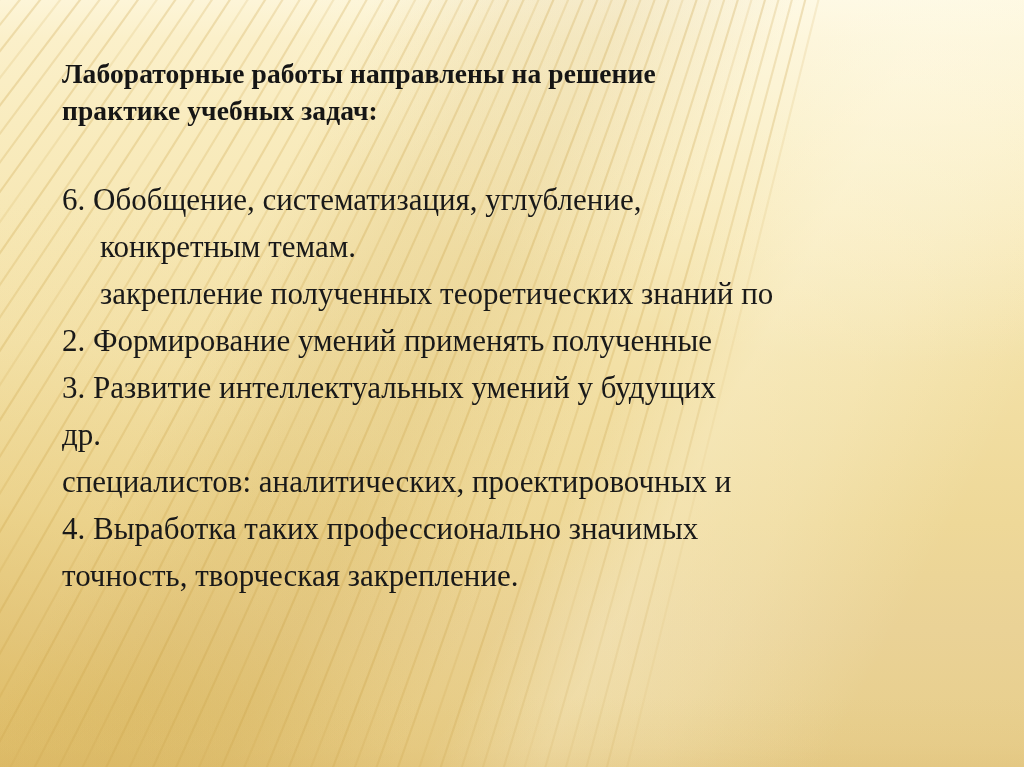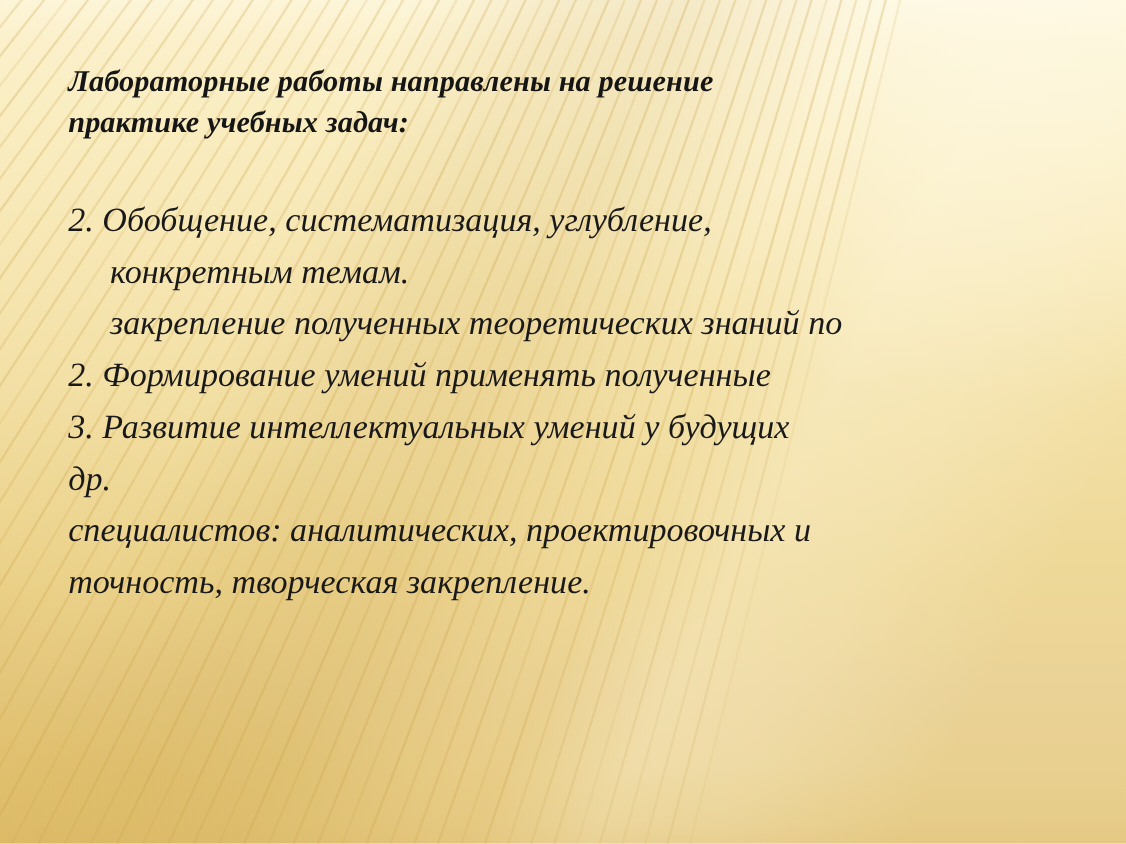--- a/index.html
+++ b/index.html
@@ -105,21 +105,20 @@
       rgba(224, 192, 118, 0) 0%,
       rgba(224, 192, 118, 0.16) 70%,
       rgba(219, 185, 108, 0.26) 100%);
   }
 
   
 
   .content {
     position: absolute;
     inset: 0;
-    font-style: italic;
   }
 
   .slide-title {
     position: absolute;
     left: 62px;
     top: 55px;
     width: 800px;
     margin: 0;
     font-size: 27.5px;
     font-weight: bold;
@@ -320,35 +319,36 @@
   <div class="content">
 
     <h1 class="slide-title">
       <span class="tline">Лабораторные работы направлены на решение</span>
       <span class="tline">практике учебных задач:</span>
     </h1>
 
     <ul class="body-list">
 
       <li class="body-item">
-        <span class="line">2. Обобщение, систематизация, углубление,</span>
+        <span class="line">6. Обобщение, систематизация, углубление,</span>
         <span class="line indent">конкретным темам.</span>
         <span class="line indent">закрепление полученных теоретических знаний по</span>
       </li>
 
       <li class="body-item">
         <span class="line">2. Формирование умений применять полученные</span>
       </li>
 
       <li class="body-item">
         <span class="line">3. Развитие интеллектуальных умений у будущих</span>
         <span class="line">др.</span>
         <span class="line">специалистов: аналитических, проектировочных и</span>
       </li>
 
       <li class="body-item">
+        <span class="line">4. Выработка таких профессионально значимых</span>
         <span class="line">точность, творческая закрепление.</span>
       </li>
 
     </ul>
 
   </div>
 </div>
 
 </body></html>

